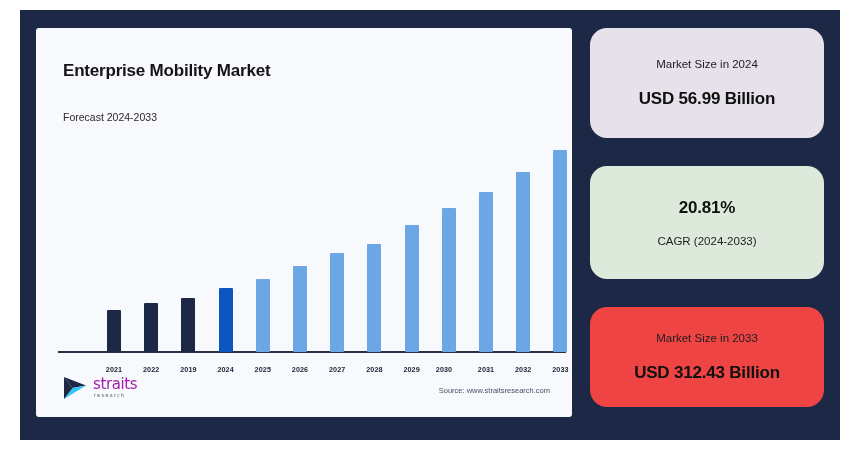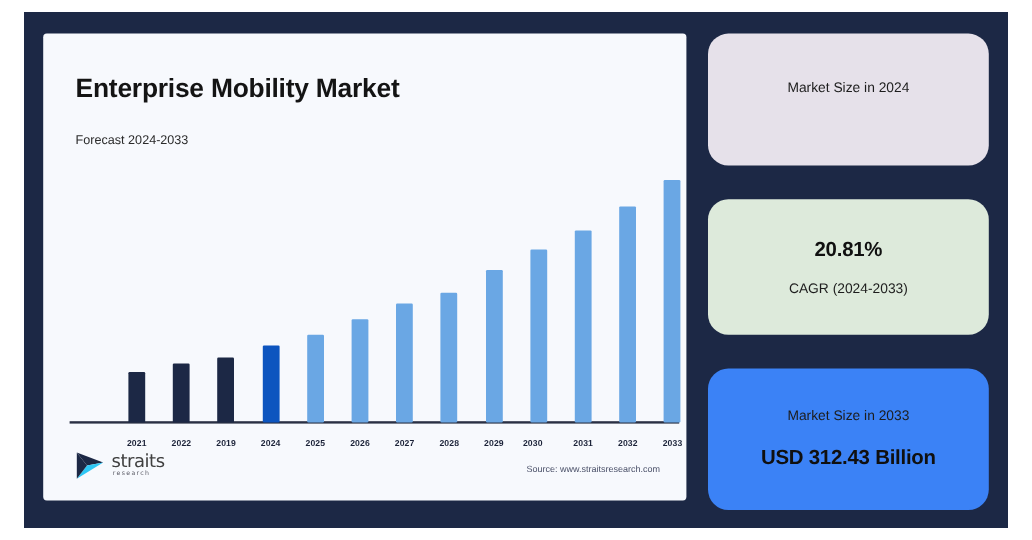--- a/index.html
+++ b/index.html
@@ -31,21 +31,21 @@
     width: 536px;
     height: 389px;
     background: #f7f9fd;
     border-radius: 3px;
     box-sizing: border-box;
   }
   .chart-title {
     position: absolute;
     left: 27px;
     top: 33px;
-    font-size: 22px;
+    font-size: 17px;
     font-weight: bold;
     color: #141414;
     letter-spacing: -0.2px;
   }
   .chart-subtitle {
     position: absolute;
     left: 27px;
     top: 83px;
     font-size: 10.5px;
     color: #2b2b2b;
@@ -89,21 +89,21 @@
     left: 27px;
     bottom: 17px;
     display: flex;
     align-items: center;
     gap: 4px;
   }
   .logo-mark { width: 26px; height: 24px; display: block; }
   .logo-text { display: flex; flex-direction: column; line-height: 1; }
   .logo-straits {
     font-size: 15px;
-    color: #404040;
+    color: #a21caf;
     letter-spacing: -0.4px;
     font-family: "DejaVu Sans", sans-serif;
   }
   .logo-research {
     font-size: 5.2px;
     color: #5b5b66;
     letter-spacing: 1.1px;
     margin-top: 1px;
     margin-left: 1px;
     font-family: "DejaVu Sans", sans-serif;
@@ -123,21 +123,21 @@
     width: 234px;
     border-radius: 17px;
     box-sizing: border-box;
     display: flex;
     flex-direction: column;
     align-items: center;
     justify-content: center;
   }
   #card-1 { top: 18px;  height: 110px; background: #e6e1ea; }
   #card-2 { top: 156px; height: 113px; background: #ddeadb; }
-  #card-3 { top: 297px; height: 118px; background: #3b82f6; }
+  #card-3 { top: 297px; height: 100px; background: #ef4444; }
 
   .card-label {
     font-size: 11.5px;
     color: #1d1d1d;
   }
   .card-value {
     font-size: 17px;
     font-weight: bold;
     color: #101010;
     letter-spacing: -0.2px;
@@ -196,20 +196,21 @@
         <span class="logo-research">research</span>
       </span>
     </div>
 
     <div class="source">Source: www.straitsresearch.com</div>
   </div>
 
   <div class="card" id="card-1">
     <div class="card-label">Market Size in 2024</div>
     <div class="card-gap-a"></div>
+    <div class="card-value">USD 56.99 Billion</div>
   </div>
 
   <div class="card" id="card-2">
     <div class="card-value">20.81%</div>
     <div class="card-gap-b"></div>
     <div class="card-label">CAGR (2024-2033)</div>
   </div>
 
   <div class="card" id="card-3">
     <div class="card-label">Market Size in 2033</div>

